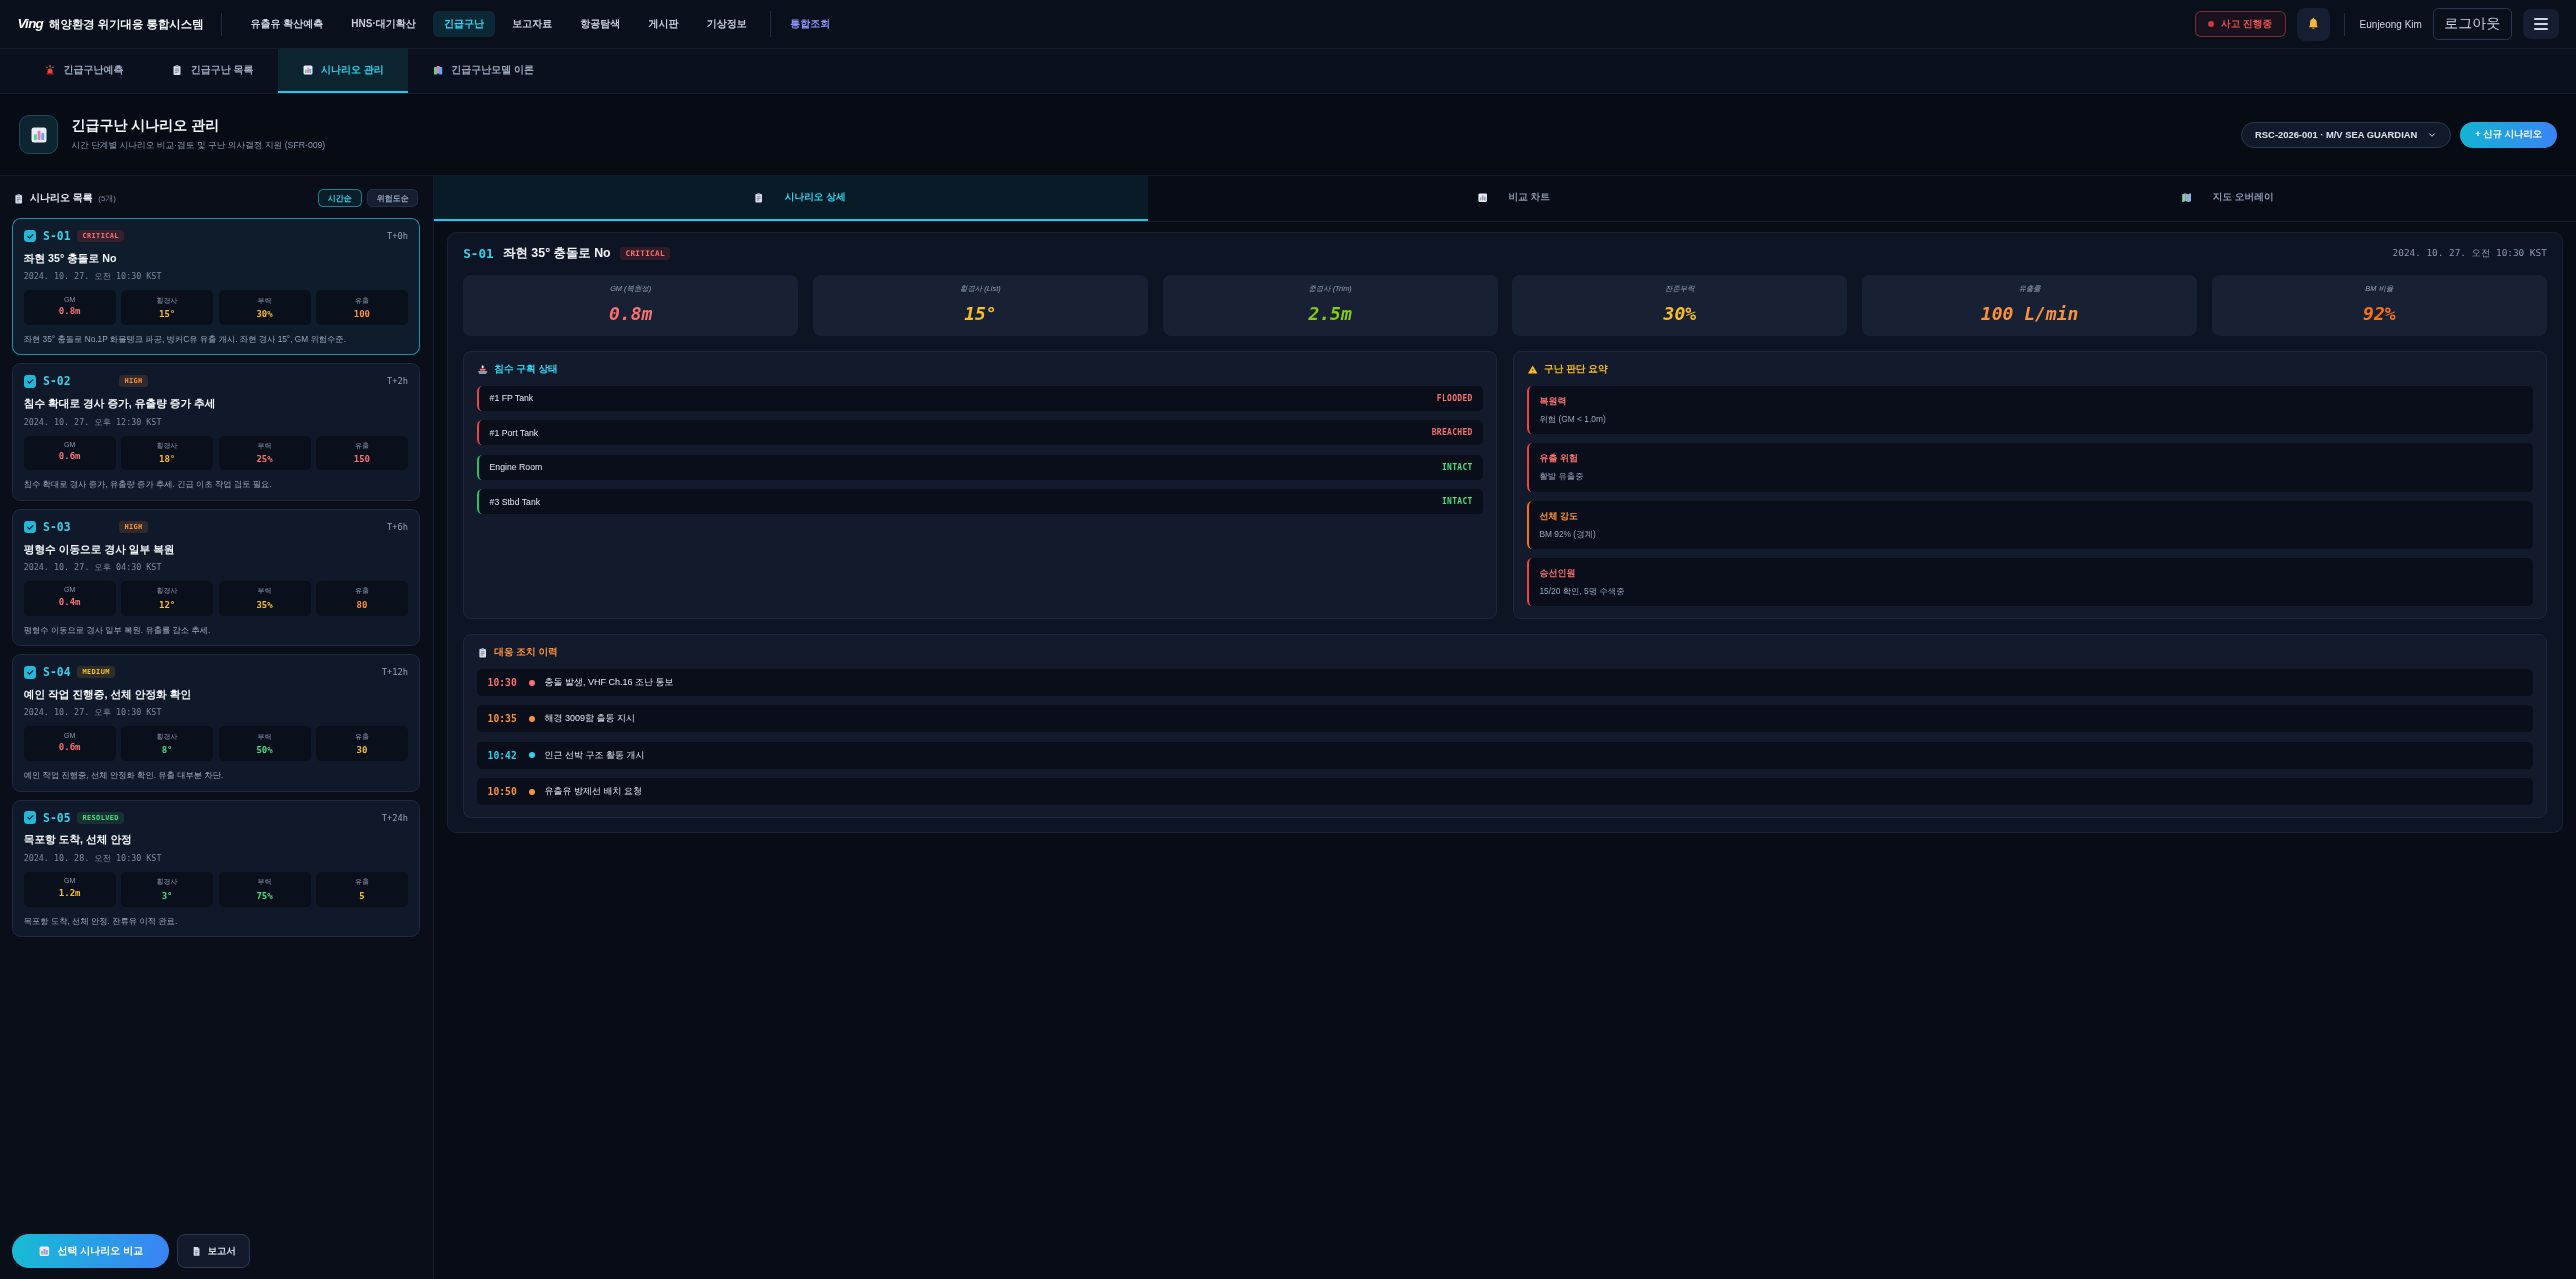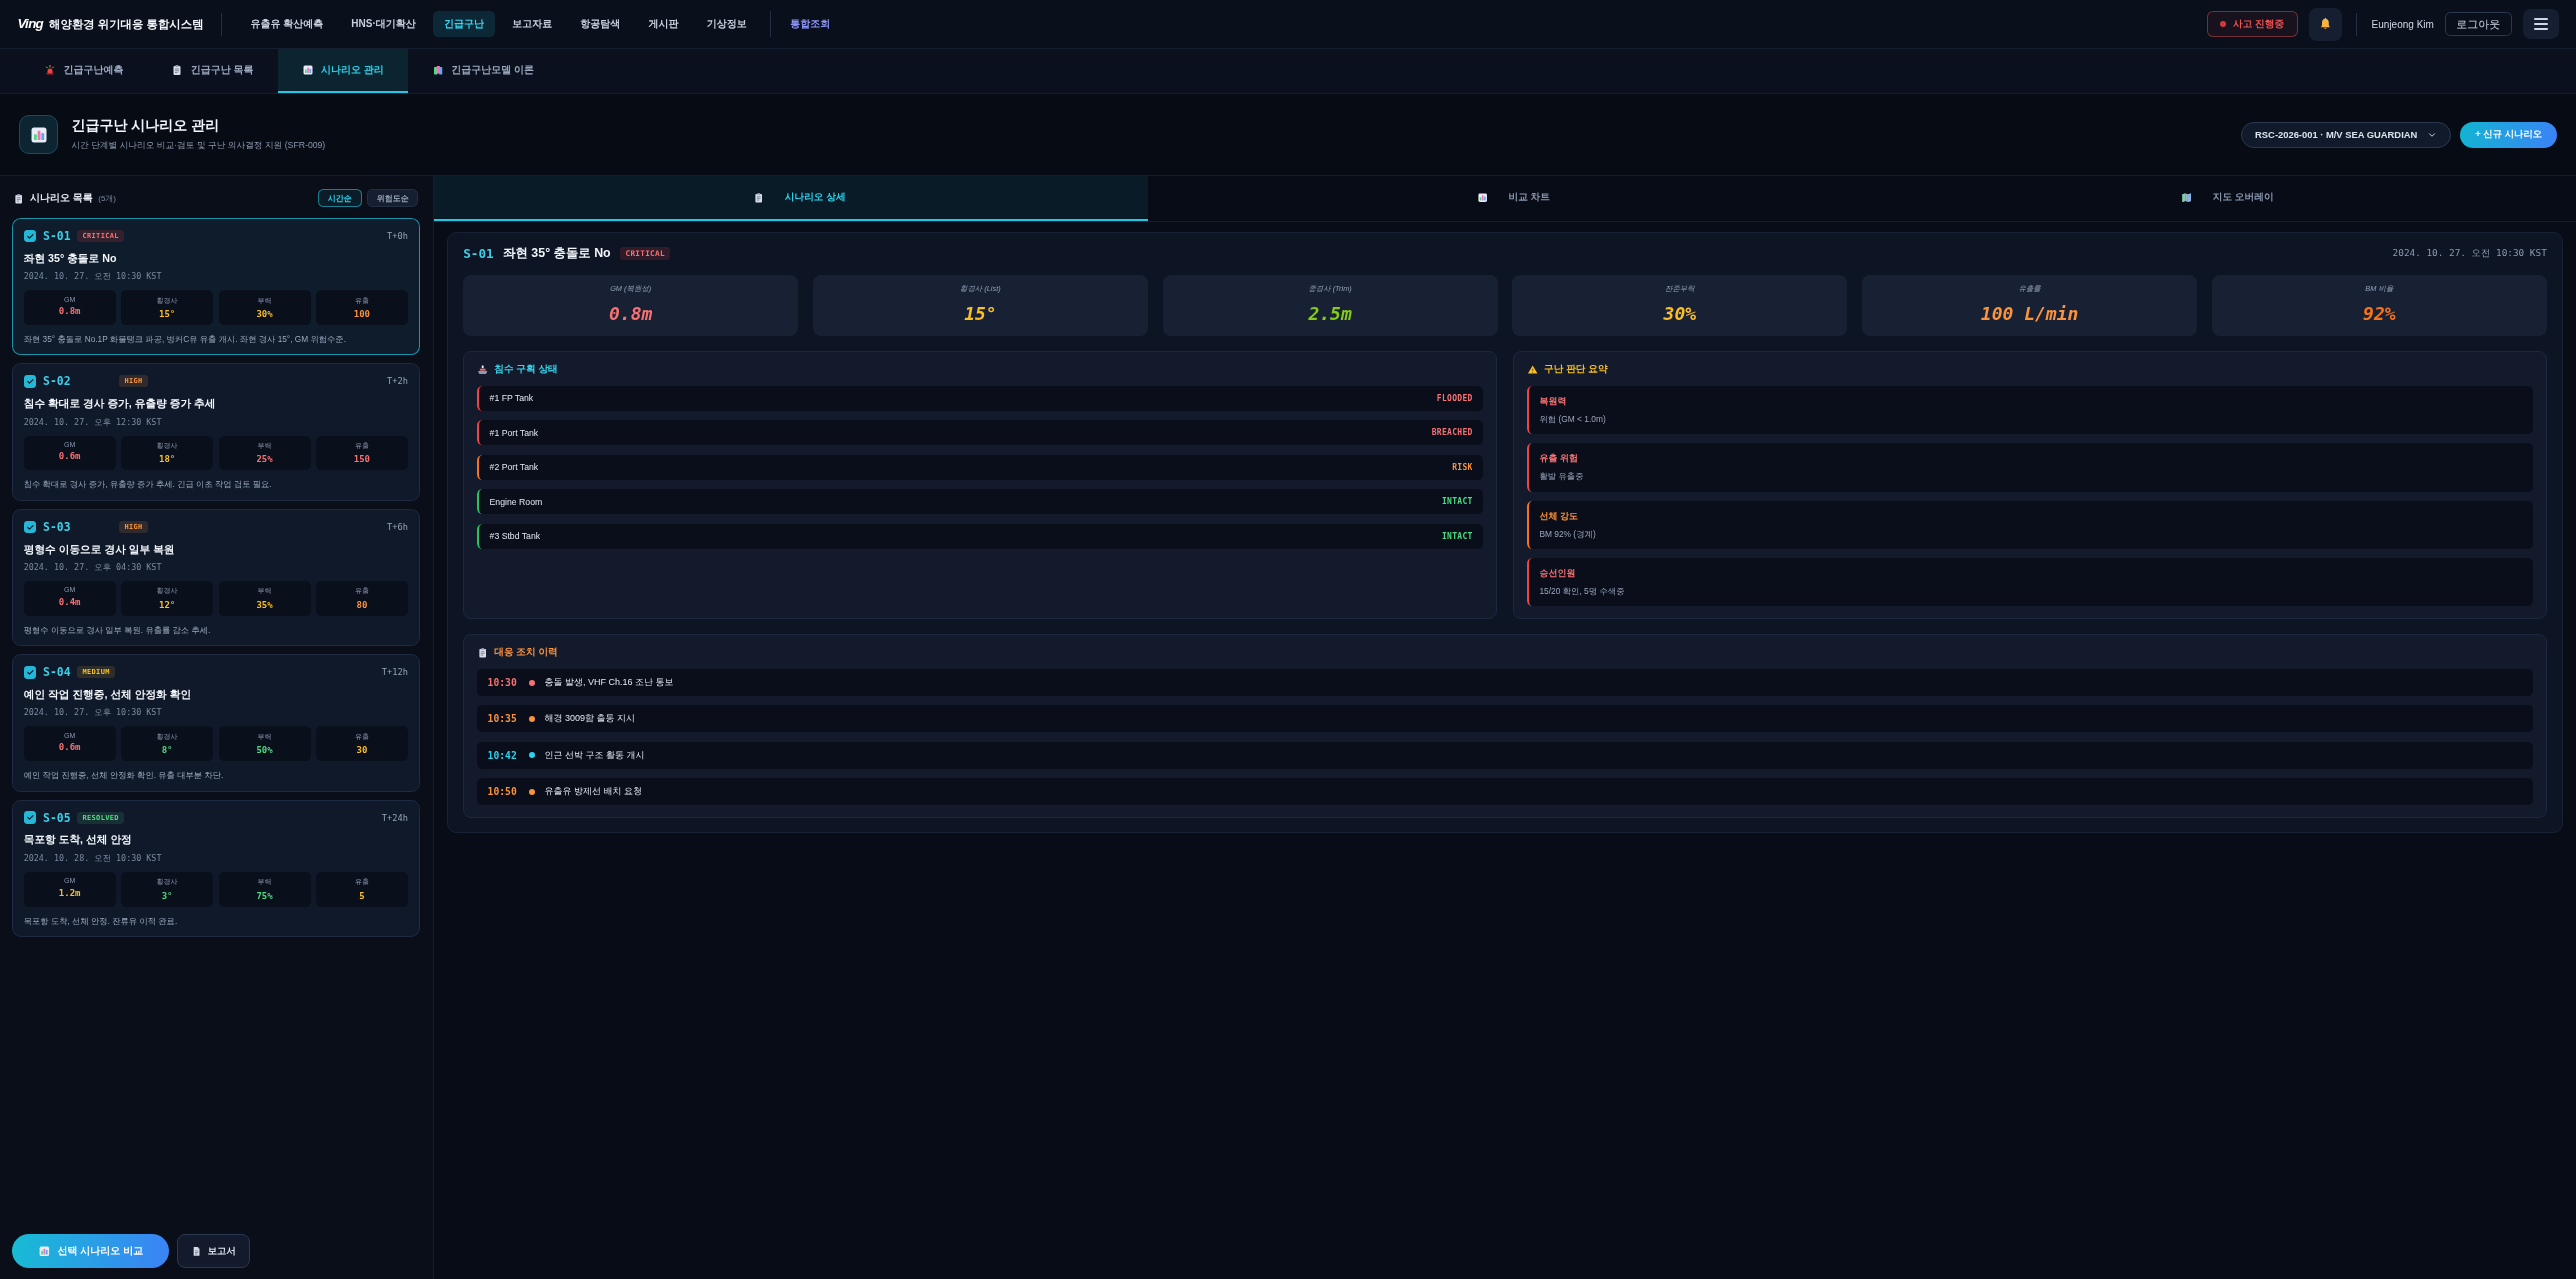--- a/index.html
+++ b/index.html
@@ -33,21 +33,21 @@
   .nav-item{font-size:10px;font-weight:700;color:#c6d0de;padding:6px 11.4px;border-radius:5.4px;}
   .nav-item.active{background:#0c2836;color:#38d6ee;}
   .nav-item.accent{color:#8b94f8;margin-left:6.7px;border-left:0.7px solid #232e47;border-radius:0;padding-left:19px;}
   .top-right{margin-left:auto;display:flex;align-items:center;gap:10.7px;}
   .incident-badge{display:flex;align-items:center;gap:6.7px;height:25.5px;padding:0 12.7px;
     border:0.7px solid rgba(239,83,80,.45);border-radius:6px;background:rgba(239,68,68,.06);
     color:#ef5350;font-size:9.7px;font-weight:700;}
   .incident-badge .dot{width:6px;height:6px;border-radius:50%;background:#d03a3a;}
   .icon-btn{width:33px;height:33px;border-radius:8px;background:#161f31;display:flex;align-items:center;justify-content:center;}
   .user{font-size:10px;color:#cfd8e6;}
-  .logout{height:24px;padding:0 10.7px;border:0.7px solid #2b3852;border-radius:5.4px;font-size:11px;color:#cfd8e6;}
+  .logout{height:32px;padding:0 10.7px;border:0.7px solid #2b3852;border-radius:5.4px;font-size:14px;color:#cfd8e6;}
   .burger{width:36px;height:30px;border-radius:7.4px;background:#161f31;display:flex;flex-direction:column;align-items:center;justify-content:center;gap:3.4px;}
   .burger .bar{width:14px;height:1.7px;border-radius:1.3px;background:#cfd8e6;}
 
   
   .tabbar{height:45px;background:#0a101d;border-bottom:0.7px solid #151e30;display:flex;padding-left:20px;}
   .tb-tab{display:flex;align-items:center;gap:7.4px;padding:0 24px;font-size:10px;font-weight:700;
     color:#9aa7bd;border-bottom:2px solid transparent;}
   .tb-tab.active{background:#0b2430;color:#2bd4ee;border-bottom-color:#1fc9e8;}
 
   
@@ -576,24 +576,20 @@
           </div>
           <div class="rows">
             <div class="tank-row" data-color="red">
                 <span class="t-name">#1 FP Tank</span>
                 <span class="t-status mono" data-color="red">FLOODED</span>
               </div>
             <div class="tank-row" data-color="red">
                 <span class="t-name">#1 Port Tank</span>
                 <span class="t-status mono" data-color="red">BREACHED</span>
               </div>
-            <div class="tank-row" data-color="orange">
-                <span class="t-name">#2 Port Tank</span>
-                <span class="t-status mono" data-color="orange">RISK</span>
-              </div>
             <div class="tank-row" data-color="green">
                 <span class="t-name">Engine Room</span>
                 <span class="t-status mono" data-color="green">INTACT</span>
               </div>
             <div class="tank-row" data-color="green">
                 <span class="t-name">#3 Stbd Tank</span>
                 <span class="t-status mono" data-color="green">INTACT</span>
               </div>
           </div>
         </div>

